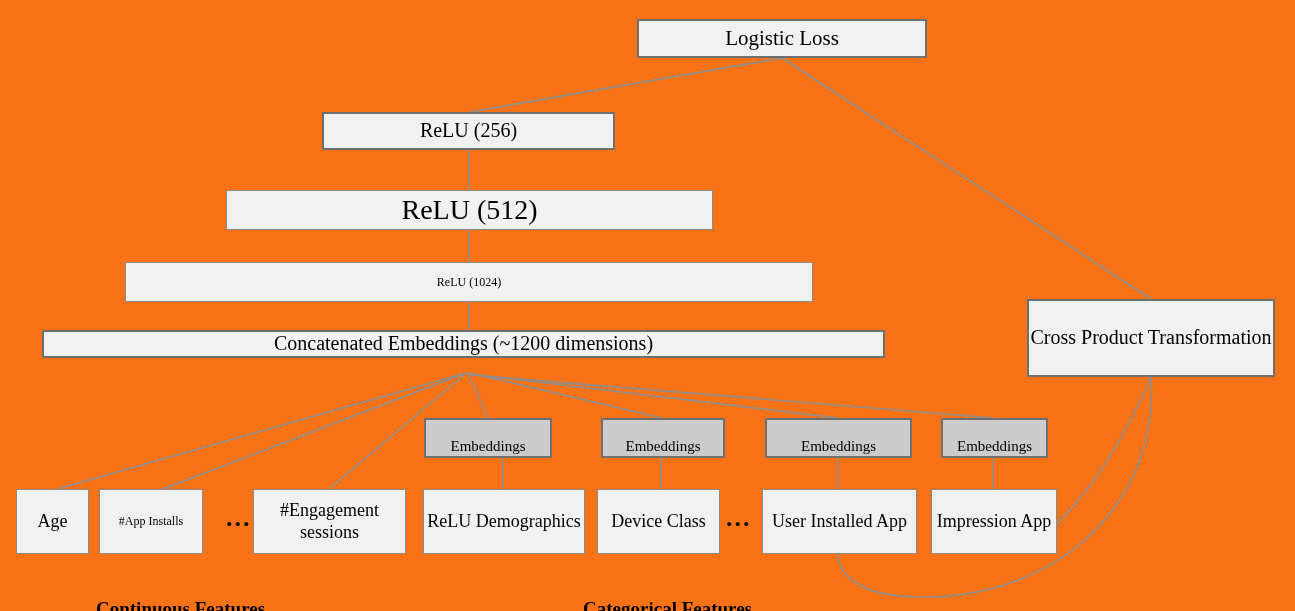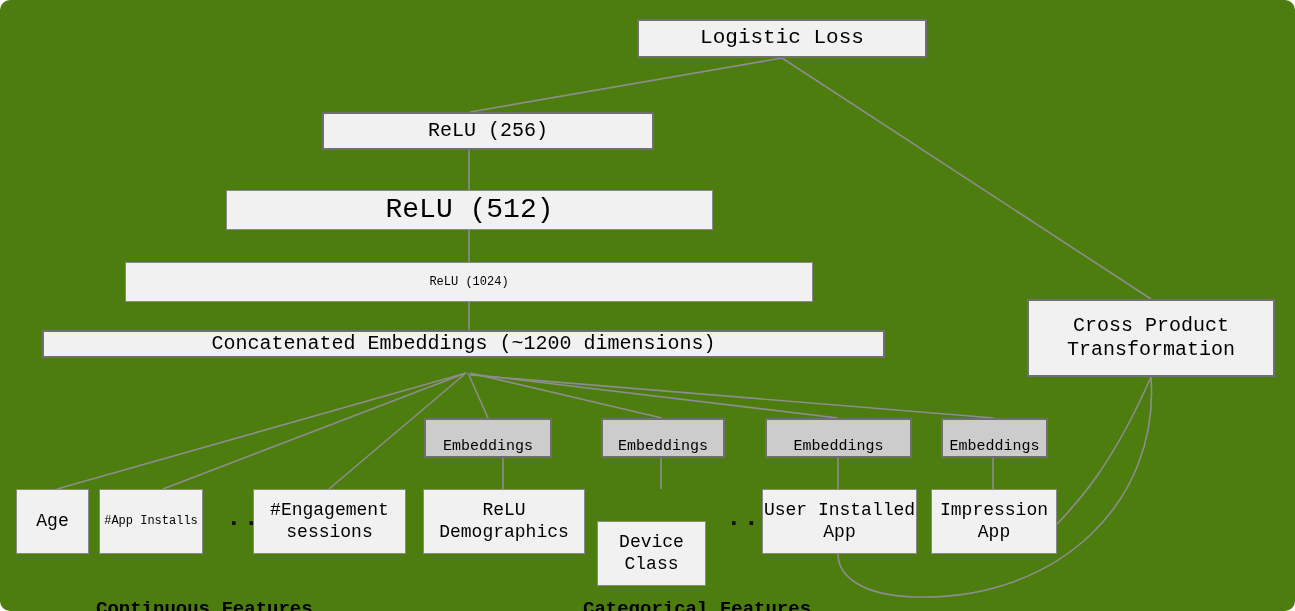--- a/index.html
+++ b/index.html
@@ -4,24 +4,23 @@
 <style>
   html, body {
     margin: 0;
     padding: 0;
     background: #ffffff;
   }
   #stage {
     position: relative;
     width: 1295px;
     height: 611px;
-    background: #4d7c0f;
-    font-family: Liberation Mono, monospace;
+    background: #f97316;
+    font-family: Liberation Serif, serif;
     overflow: hidden;
-    border-radius: 10px;
   }
   #edges {
     position: absolute;
     left: 0;
     top: 0;
     width: 1295px;
     height: 611px;
     pointer-events: none;
   }
   .node {
@@ -98,21 +97,21 @@
 
       <path d="M 1151 377 C 1110 470 1075 505 1057 524"></path>
       <path d="M 1151 377 C 1160 500 1060 600 917 597 C 860 596 838 575 838 554"></path>
     </g>
   </svg>
 
   <div class="node thick" style="left:637px; top:19px; width:290px; height:39px; font-size:21px;">
     <span>Logistic Loss</span>
   </div>
 
-  <div class="node thick" style="left:322px; top:112px; width:332px; height:38px; font-size:20px;">
+  <div class="node thick" style="left:322px; top:112px; width:293px; height:38px; font-size:20px;">
     <span>ReLU (256)</span>
   </div>
 
   <div class="node" style="left:226px; top:190px; width:487px; height:40px; font-size:28px;">
     <span>ReLU (512)</span>
   </div>
 
   <div class="node" style="left:125px; top:262px; width:688px; height:40px; font-size:12px;">
     <span>ReLU (1024)</span>
   </div>
@@ -145,21 +144,21 @@
     <span>#App Installs</span>
   </div>
   <div class="ellipsis" style="left:226px; top:505px;">...</div>
   <div class="node" style="left:253px; top:489px; width:153px; height:65px; font-size:18px;">
     <span>#Engagement sessions</span>
   </div>
 
   <div class="node" style="left:423px; top:489px; width:162px; height:65px; font-size:18px;">
     <span>ReLU Demographics</span>
   </div>
-  <div class="node" style="left:597px; top:489px; width:109px; height:65px; font-size:18px;margin-top:32px;">
+  <div class="node" style="left:597px; top:489px; width:123px; height:65px; font-size:18px;">
     <span>Device Class</span>
   </div>
   <div class="ellipsis" style="left:726px; top:505px;">...</div>
   <div class="node" style="left:762px; top:489px; width:155px; height:65px; font-size:18px;">
     <span>User Installed App</span>
   </div>
   <div class="node" style="left:931px; top:489px; width:126px; height:65px; font-size:18px;">
     <span>Impression App</span>
   </div>
 

